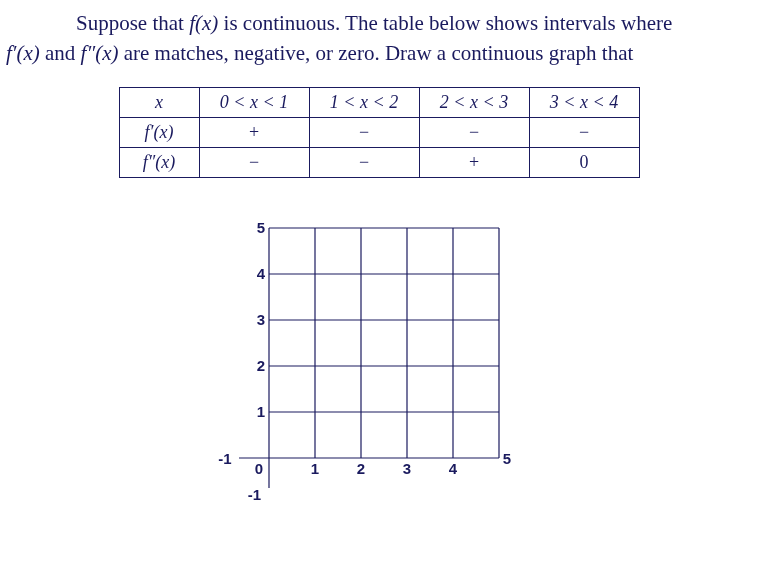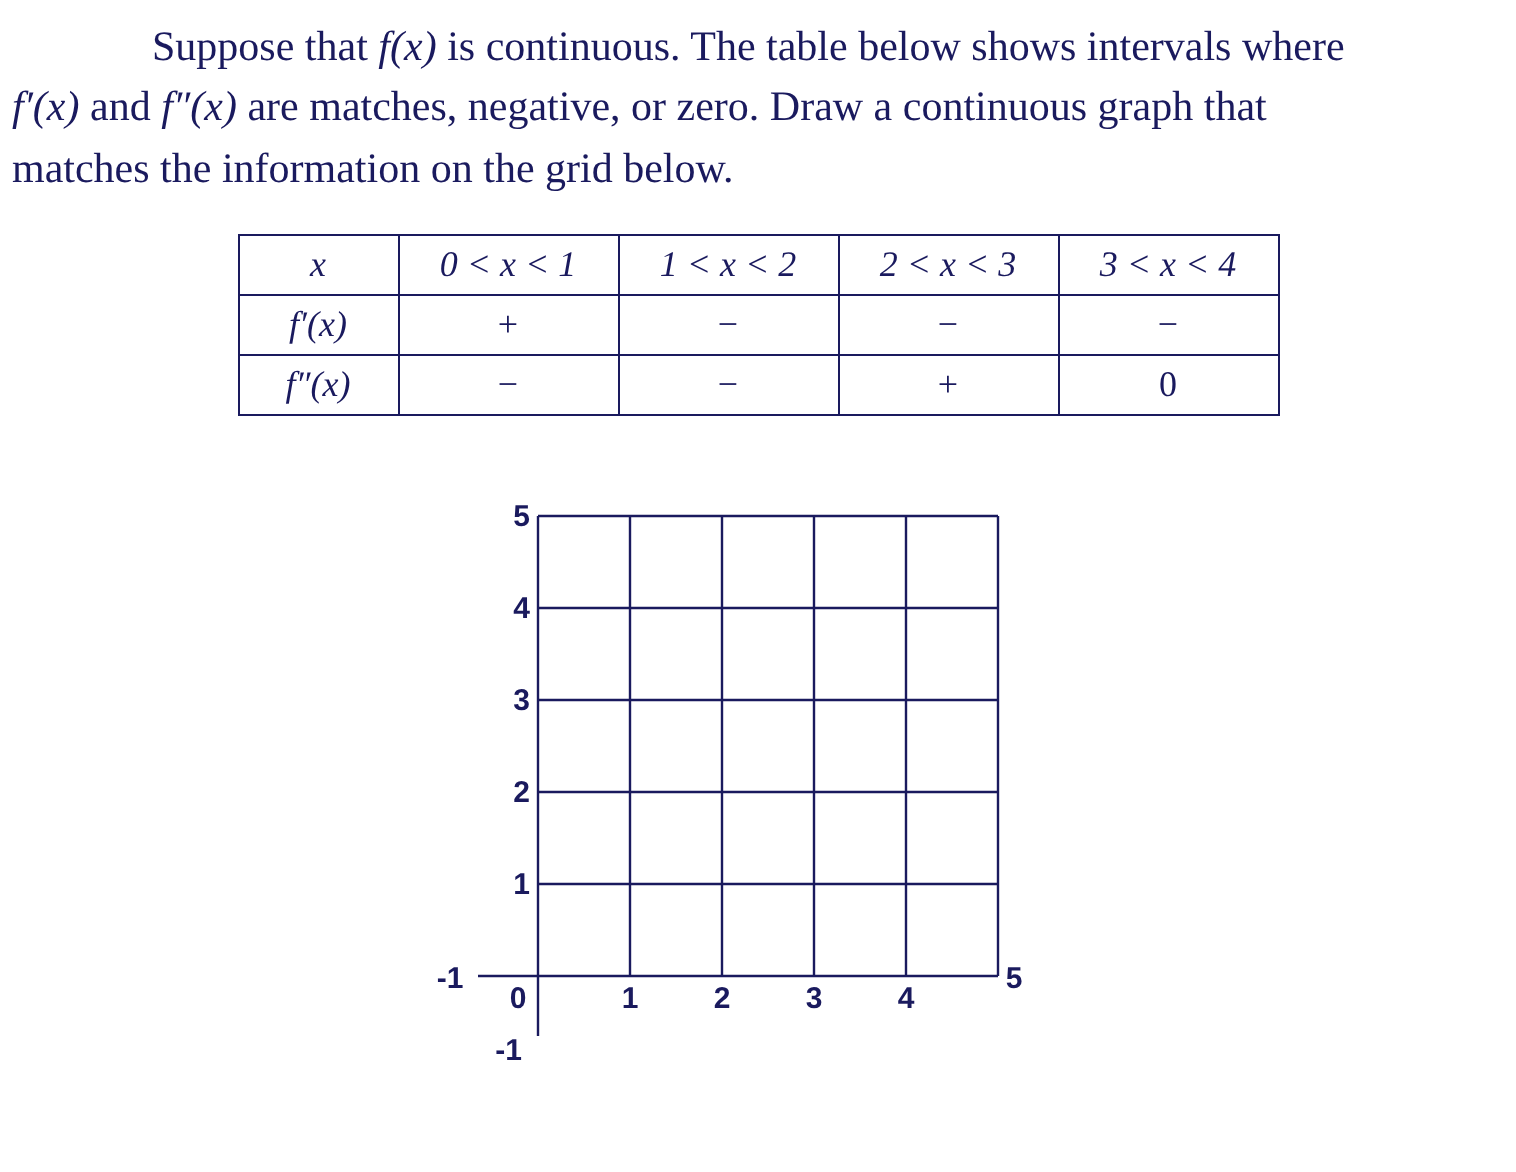--- a/index.html
+++ b/index.html
@@ -50,21 +50,20 @@
       font-weight: bold;
       fill: #1a1a5e;
     }
   </style>
 </head>
 <body>
 
 <div class="problem-text">
   <span class="indent"></span><span>Suppose that </span><span class="fn">f(x)</span><span> is continuous. The table below shows intervals where</span><br>
   <span class="fn">f′(x)</span><span> and </span><span class="fn">f″(x)</span><span> are matches, negative, or zero.  Draw a continuous graph that</span><br>
-  <span>matches the information on the grid below.</span>
 </div>
 
 <div class="table-wrap">
   <table class="derivs">
     <tbody>
         <tr>
       <th><span class="fn">x</span></th>
       <th><span class="fn">0 &lt; x &lt; 1</span></th>
       <th><span class="fn">1 &lt; x &lt; 2</span></th>
       <th><span class="fn">2 &lt; x &lt; 3</span></th>

